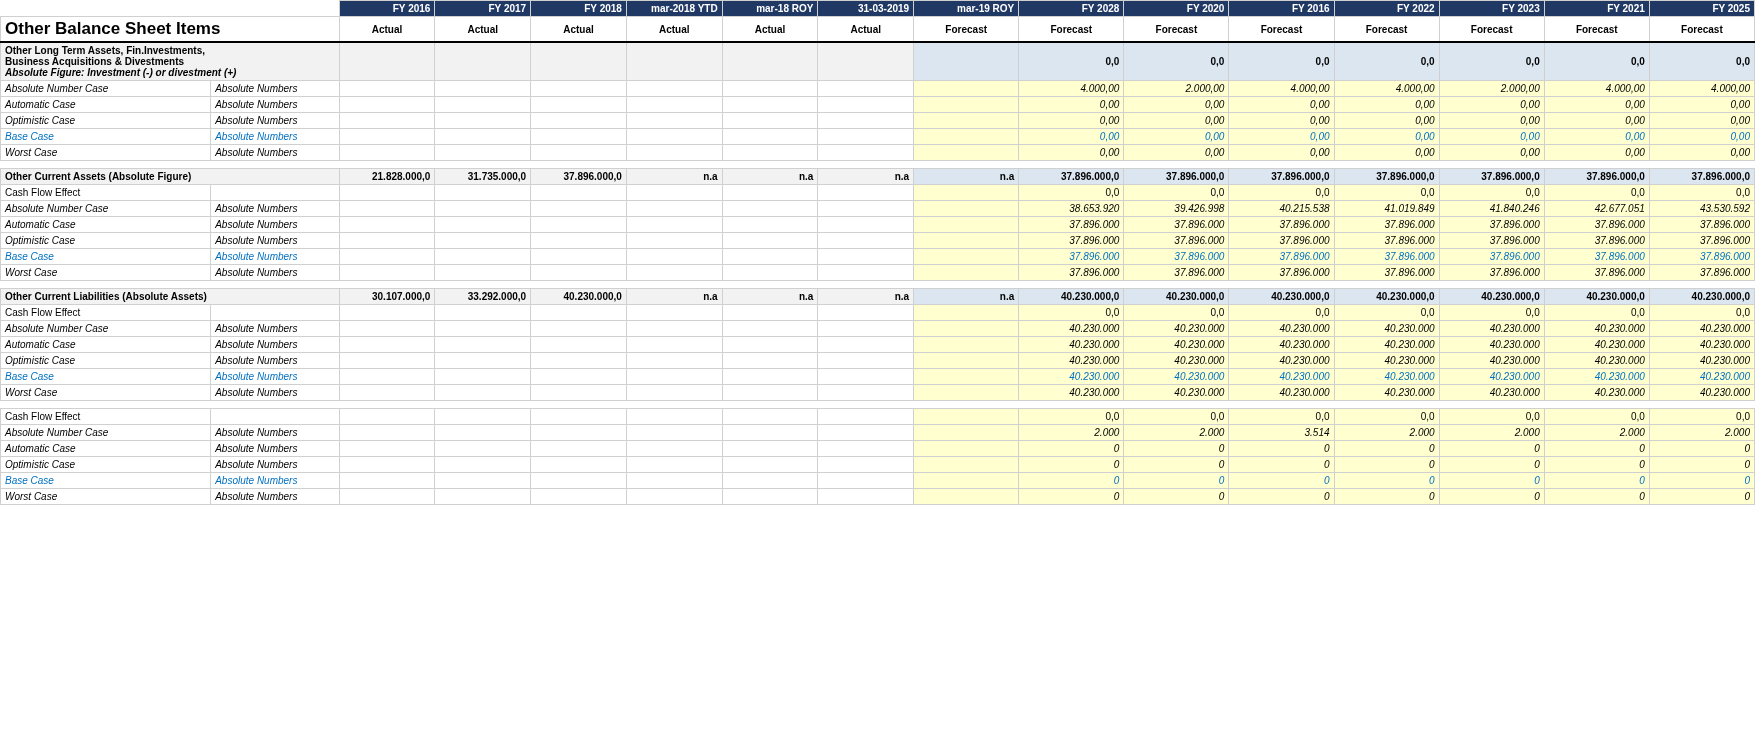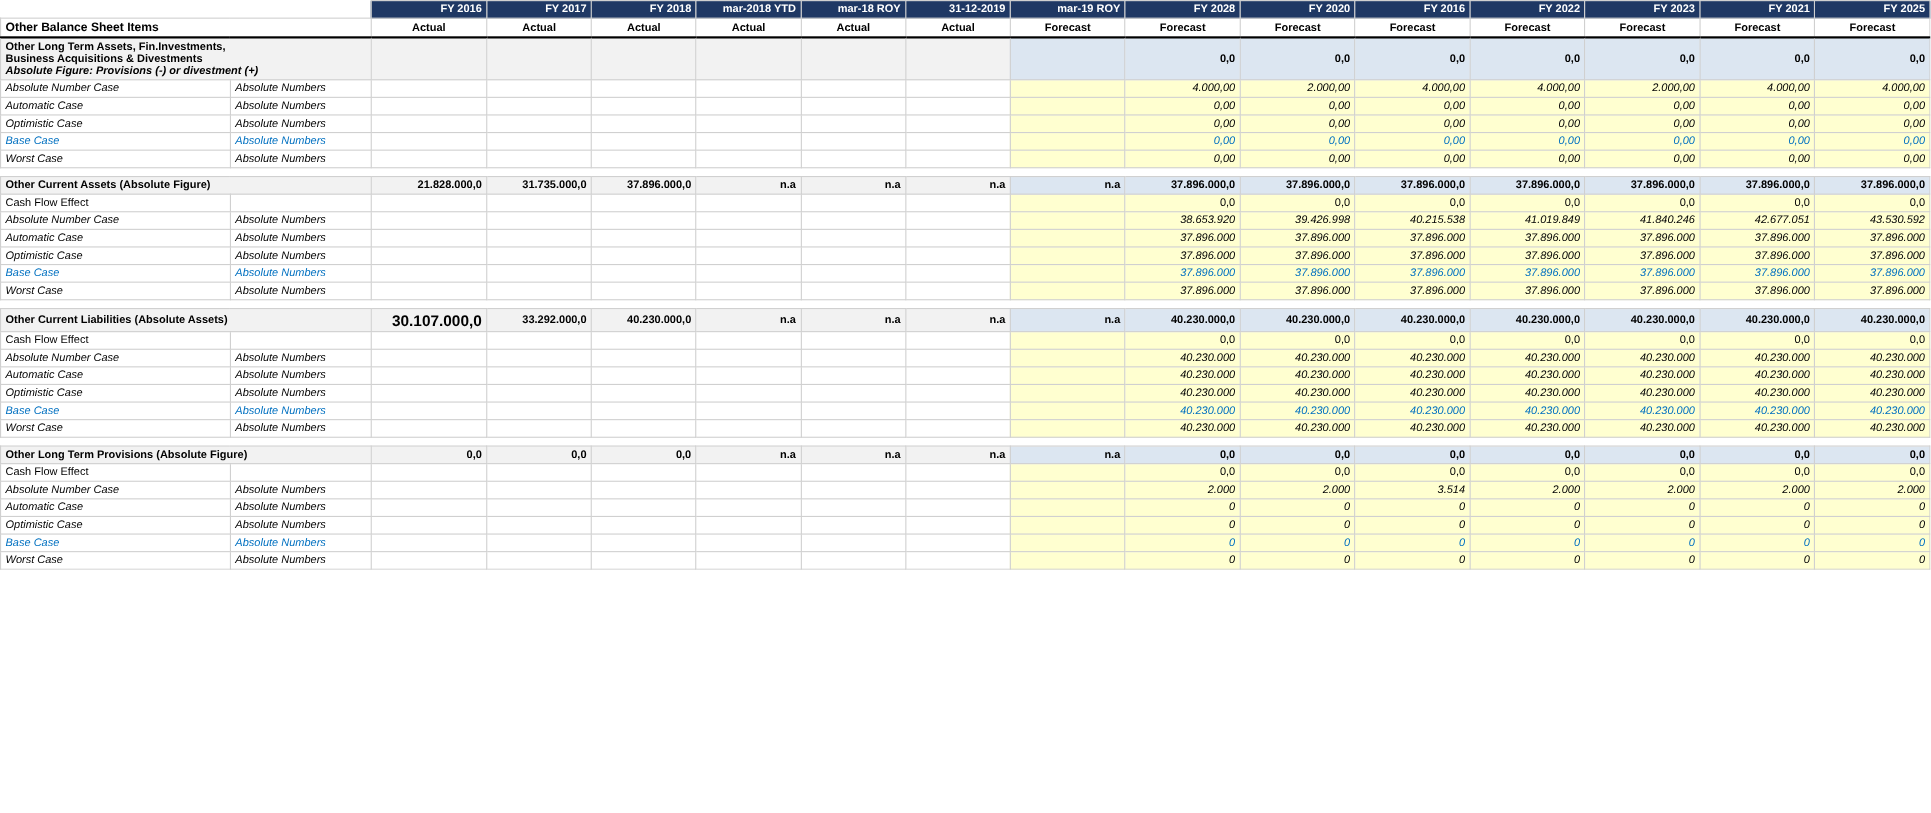--- a/index.html
+++ b/index.html
@@ -45,51 +45,51 @@
     <col style="width:90px">
   </colgroup>
   <thead>
     <tr class="header-row-1">
       <th class="label-col" colspan="2"></th>
       <th class="header-top">FY 2016</th>
       <th class="header-top">FY 2017</th>
       <th class="header-top">FY 2018</th>
       <th class="header-top">mar-2018 YTD</th>
       <th class="header-top">mar-18 ROY</th>
-      <th class="header-top">31-12-2019</th>
+      <th class="header-top">31-03-2019</th>
       <th class="header-top">mar-19 ROY</th>
       <th class="header-top">FY 2028</th>
       <th class="header-top">FY 2020</th>
       <th class="header-top">FY 2016</th>
       <th class="header-top">FY 2022</th>
       <th class="header-top">FY 2023</th>
       <th class="header-top">FY 2021</th>
       <th class="header-top">FY 2025</th>
     </tr>
     <tr class="header-row-2">
-      <th colspan="2" class="label-col" style="text-align:left; font-size:11px; font-weight:bold; border-bottom:2px solid #000;">Other Balance Sheet Items</th>
+      <th colspan="2" class="label-col" style="text-align:left; font-size:17px; font-weight:bold; border-bottom:2px solid #000;">Other Balance Sheet Items</th>
       <th class="header-actual">Actual</th>
       <th class="header-actual">Actual</th>
       <th class="header-actual">Actual</th>
       <th class="header-actual">Actual</th>
       <th class="header-actual">Actual</th>
       <th class="header-actual">Actual</th>
       <th class="header-forecast-lbl">Forecast</th>
       <th class="header-forecast-lbl">Forecast</th>
       <th class="header-forecast-lbl">Forecast</th>
       <th class="header-forecast-lbl">Forecast</th>
       <th class="header-forecast-lbl">Forecast</th>
       <th class="header-forecast-lbl">Forecast</th>
       <th class="header-forecast-lbl">Forecast</th>
       <th class="header-forecast-lbl">Forecast</th>
     </tr>
   </thead>
   <tbody id="table-body">
   <tr>
-          <td colspan="2" style="background: rgb(242, 242, 242); font-weight: bold; font-size: 10px;">Other Long Term Assets, Fin.Investments,<br>Business Acquisitions &amp; Divestments<br><span style="font-style:italic">Absolute Figure:  Provisions (-) or divestment (+)</span></td>
+          <td colspan="2" style="background: rgb(242, 242, 242); font-weight: bold; font-size: 10px;">Other Long Term Assets, Fin.Investments,<br>Business Acquisitions &amp; Divestments<br><span style="font-style:italic">Absolute Figure:  Investment (-) or divestment (+)</span></td>
           <td style="text-align: right; font-size: 10px; font-weight: bold; background: rgb(242, 242, 242);"></td>
           <td style="text-align: right; font-size: 10px; font-weight: bold; background: rgb(242, 242, 242);"></td>
           <td style="text-align: right; font-size: 10px; font-weight: bold; background: rgb(242, 242, 242);"></td>
           <td style="text-align: right; font-size: 10px; font-weight: bold; background: rgb(242, 242, 242);"></td>
           <td style="text-align: right; font-size: 10px; font-weight: bold; background: rgb(242, 242, 242);"></td>
           <td style="text-align: right; font-size: 10px; font-weight: bold; background: rgb(242, 242, 242);"></td>
           <td style="text-align: right; font-size: 10px; font-weight: bold; background: rgb(220, 230, 241);"></td>
           <td style="text-align: right; font-size: 10px; font-weight: bold; background: rgb(220, 230, 241);">0,0</td>
           <td style="text-align: right; font-size: 10px; font-weight: bold; background: rgb(220, 230, 241);">0,0</td>
           <td style="text-align: right; font-size: 10px; font-weight: bold; background: rgb(220, 230, 241);">0,0</td>
@@ -314,21 +314,21 @@
           <td style="text-align: right; font-size: 10px; background: rgb(255, 255, 208); font-style: italic;">37.896.000</td>
           <td style="text-align: right; font-size: 10px; background: rgb(255, 255, 208); font-style: italic;">37.896.000</td>
           <td style="text-align: right; font-size: 10px; background: rgb(255, 255, 208); font-style: italic;">37.896.000</td>
           <td style="text-align: right; font-size: 10px; background: rgb(255, 255, 208); font-style: italic;">37.896.000</td>
         </tr>
         <tr>
           <td colspan="16" style="height: 8px; background: rgb(255, 255, 255); border: none;"></td>
         </tr>
         <tr>
           <td colspan="2" style="background: rgb(242, 242, 242); font-weight: bold; font-size: 10px;">Other Current Liabilities  (Absolute Assets)</td>
-          <td style="text-align: right; font-size: 14px; font-weight: bold; background: rgb(242, 242, 242);">30.107.000,0</td>
+          <td style="text-align: right; font-size: 10px; font-weight: bold; background: rgb(242, 242, 242);">30.107.000,0</td>
           <td style="text-align: right; font-size: 10px; font-weight: bold; background: rgb(242, 242, 242);">33.292.000,0</td>
           <td style="text-align: right; font-size: 10px; font-weight: bold; background: rgb(242, 242, 242);">40.230.000,0</td>
           <td style="text-align: right; font-size: 10px; font-weight: bold; background: rgb(242, 242, 242);">n.a</td>
           <td style="text-align: right; font-size: 10px; font-weight: bold; background: rgb(242, 242, 242);">n.a</td>
           <td style="text-align: right; font-size: 10px; font-weight: bold; background: rgb(242, 242, 242);">n.a</td>
           <td style="text-align: right; font-size: 10px; font-weight: bold; background: rgb(220, 230, 241);">n.a</td>
           <td style="text-align: right; font-size: 10px; font-weight: bold; background: rgb(220, 230, 241);">40.230.000,0</td>
           <td style="text-align: right; font-size: 10px; font-weight: bold; background: rgb(220, 230, 241);">40.230.000,0</td>
           <td style="text-align: right; font-size: 10px; font-weight: bold; background: rgb(220, 230, 241);">40.230.000,0</td>
           <td style="text-align: right; font-size: 10px; font-weight: bold; background: rgb(220, 230, 241);">40.230.000,0</td>
@@ -439,37 +439,20 @@
           <td style="text-align: right; font-size: 10px; background: rgb(255, 255, 208); font-style: italic;">40.230.000</td>
           <td style="text-align: right; font-size: 10px; background: rgb(255, 255, 208); font-style: italic;">40.230.000</td>
           <td style="text-align: right; font-size: 10px; background: rgb(255, 255, 208); font-style: italic;">40.230.000</td>
           <td style="text-align: right; font-size: 10px; background: rgb(255, 255, 208); font-style: italic;">40.230.000</td>
           <td style="text-align: right; font-size: 10px; background: rgb(255, 255, 208); font-style: italic;">40.230.000</td>
           <td style="text-align: right; font-size: 10px; background: rgb(255, 255, 208); font-style: italic;">40.230.000</td>
           <td style="text-align: right; font-size: 10px; background: rgb(255, 255, 208); font-style: italic;">40.230.000</td>
         </tr>
         <tr>
           <td colspan="16" style="height: 8px; background: rgb(255, 255, 255); border: none;"></td>
-        </tr>
-        <tr>
-          <td colspan="2" style="background: rgb(242, 242, 242); font-weight: bold; font-size: 10px;">Other Long Term Provisions (Absolute Figure)</td>
-          <td style="text-align: right; font-size: 10px; font-weight: bold; background: rgb(242, 242, 242);">0,0</td>
-          <td style="text-align: right; font-size: 10px; font-weight: bold; background: rgb(242, 242, 242);">0,0</td>
-          <td style="text-align: right; font-size: 10px; font-weight: bold; background: rgb(242, 242, 242);">0,0</td>
-          <td style="text-align: right; font-size: 10px; font-weight: bold; background: rgb(242, 242, 242);">n.a</td>
-          <td style="text-align: right; font-size: 10px; font-weight: bold; background: rgb(242, 242, 242);">n.a</td>
-          <td style="text-align: right; font-size: 10px; font-weight: bold; background: rgb(242, 242, 242);">n.a</td>
-          <td style="text-align: right; font-size: 10px; font-weight: bold; background: rgb(220, 230, 241);">n.a</td>
-          <td style="text-align: right; font-size: 10px; font-weight: bold; background: rgb(220, 230, 241);">0,0</td>
-          <td style="text-align: right; font-size: 10px; font-weight: bold; background: rgb(220, 230, 241);">0,0</td>
-          <td style="text-align: right; font-size: 10px; font-weight: bold; background: rgb(220, 230, 241);">0,0</td>
-          <td style="text-align: right; font-size: 10px; font-weight: bold; background: rgb(220, 230, 241);">0,0</td>
-          <td style="text-align: right; font-size: 10px; font-weight: bold; background: rgb(220, 230, 241);">0,0</td>
-          <td style="text-align: right; font-size: 10px; font-weight: bold; background: rgb(220, 230, 241);">0,0</td>
-          <td style="text-align: right; font-size: 10px; font-weight: bold; background: rgb(220, 230, 241);">0,0</td>
         </tr>
         <tr>
           <td style="font-size: 10px;">Cash Flow Effect</td>
           <td></td>
           <td style="text-align: right; font-size: 10px; background: rgb(255, 255, 255);"></td>
           <td style="text-align: right; font-size: 10px; background: rgb(255, 255, 255);"></td>
           <td style="text-align: right; font-size: 10px; background: rgb(255, 255, 255);"></td>
           <td style="text-align: right; font-size: 10px; background: rgb(255, 255, 255);"></td>
           <td style="text-align: right; font-size: 10px; background: rgb(255, 255, 255);"></td>
           <td style="text-align: right; font-size: 10px; background: rgb(255, 255, 255);"></td>

